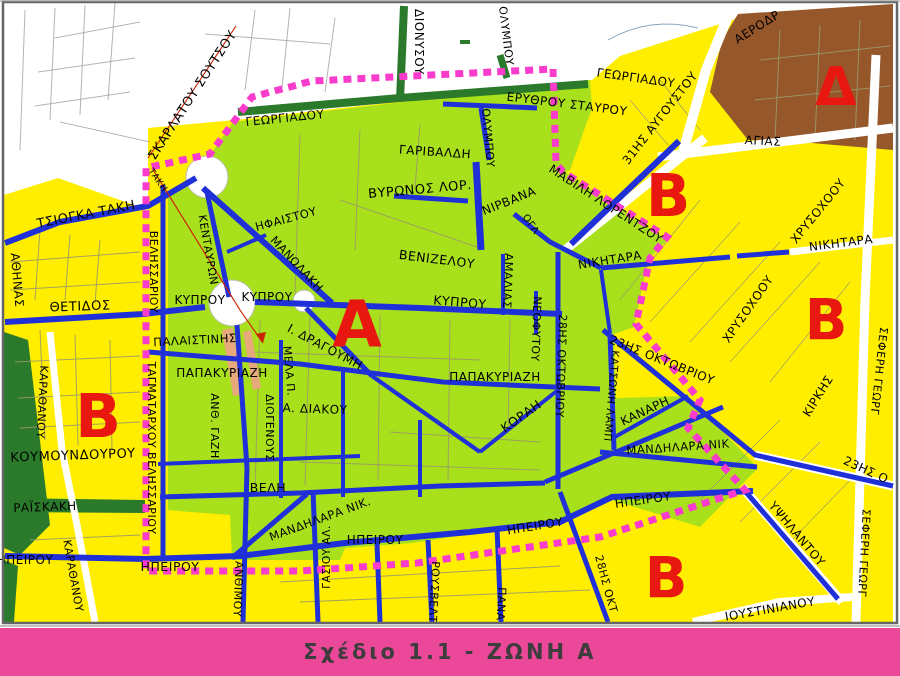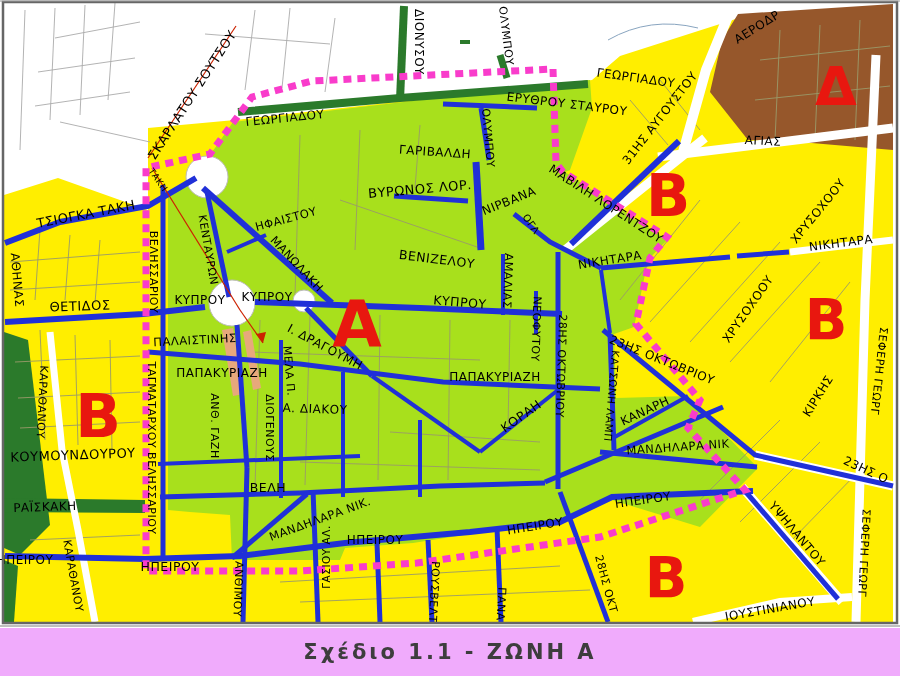--- a/index.html
+++ b/index.html
@@ -2,21 +2,21 @@
 <html><head>
 <meta charset="utf-8">
 <style>
   html,body{margin:0;padding:0;background:#ffffff;}
   body{width:900px;height:676px;overflow:hidden;font-family:"DejaVu Sans","Liberation Sans",sans-serif;}
   #figure{width:900px;height:676px;position:relative;background:#fff;}
   #map-wrap{width:900px;height:628px;position:relative;}
   svg{display:block;}
   .street-label{fill:#000;font-family:"DejaVu Sans","Liberation Sans",sans-serif;letter-spacing:.5px;}
   .zone-letter{font-family:"DejaVu Sans","Liberation Sans",sans-serif;font-weight:700;}
-  #caption-bar{height:48px;display:flex;align-items:center;justify-content:center;background:#f0abfc;}
+  #caption-bar{height:48px;display:flex;align-items:center;justify-content:center;background:#ec4899;}
   #caption{font-weight:700;font-size:21px;letter-spacing:3px;color:#3d3d3d;
            font-family:"DejaVu Sans","Liberation Sans",sans-serif;}
 </style>
 </head>
 <body>
 
 <div id="figure">
   <div id="map-wrap">
     <svg width="900" height="628" viewBox="0 0 900 628">
 

